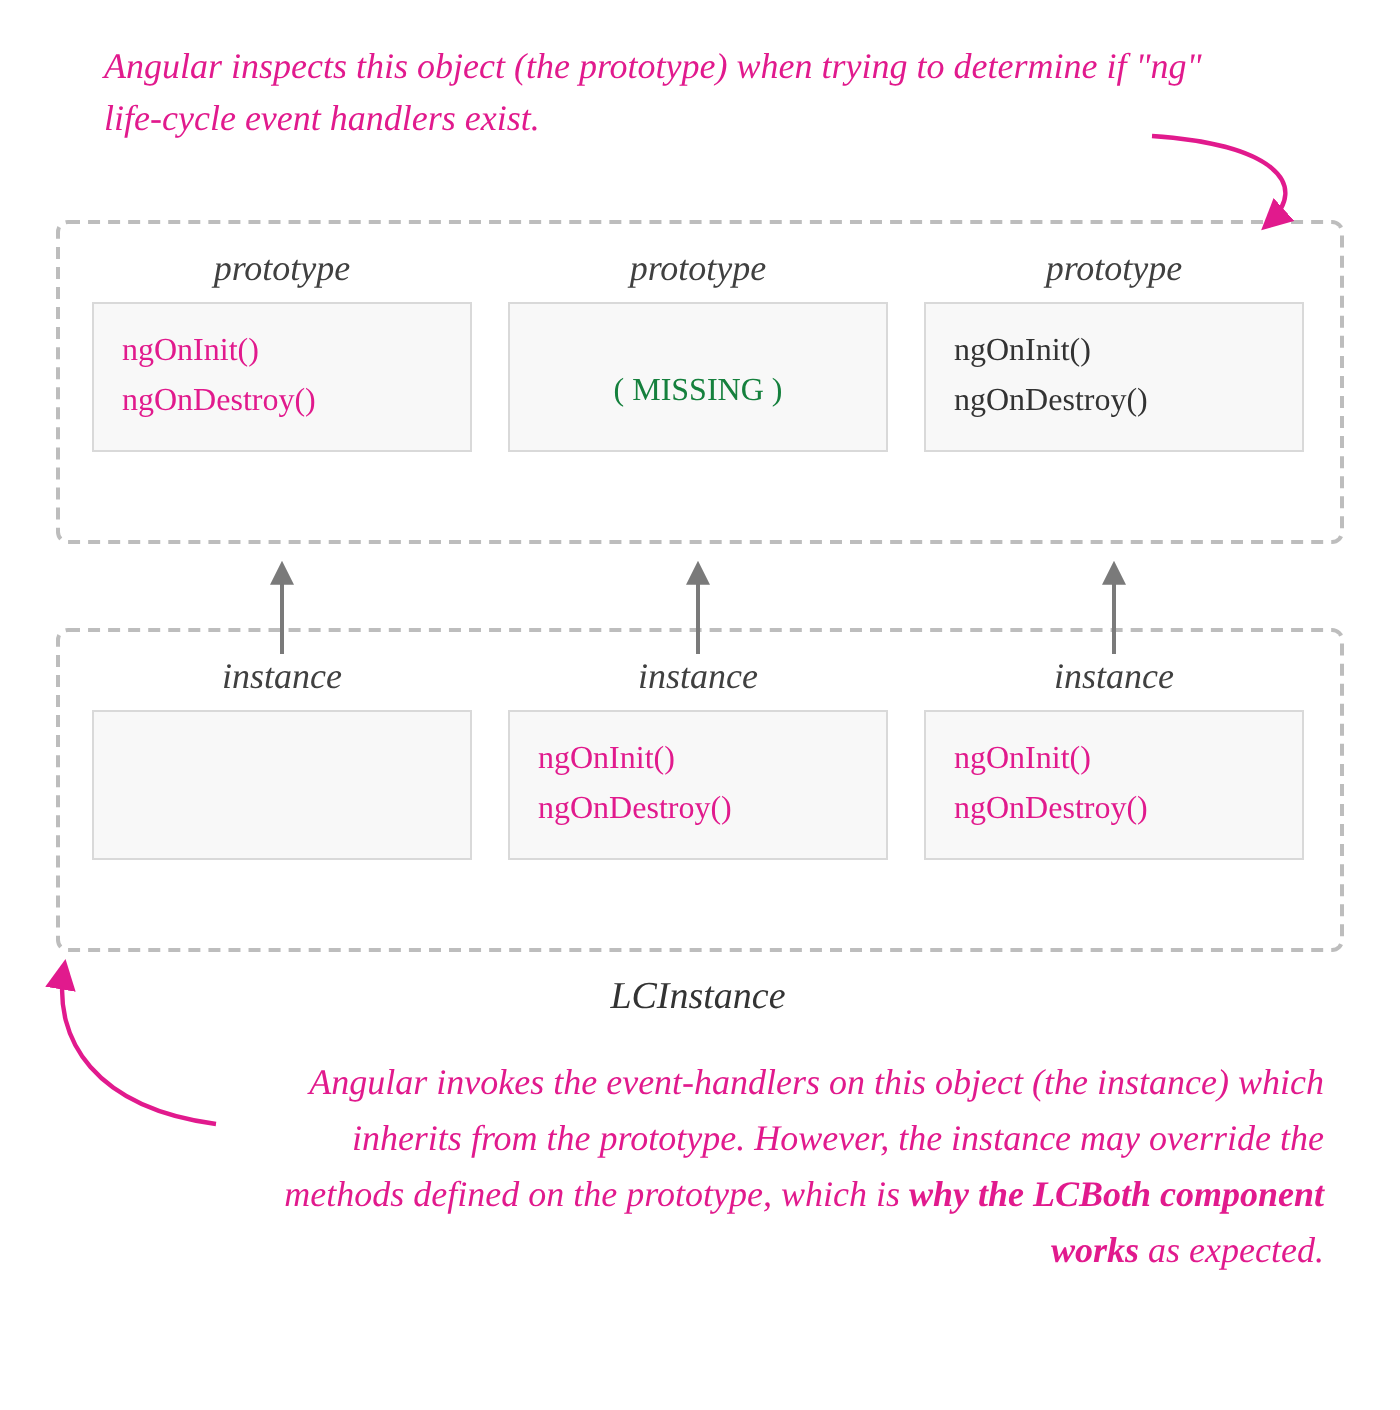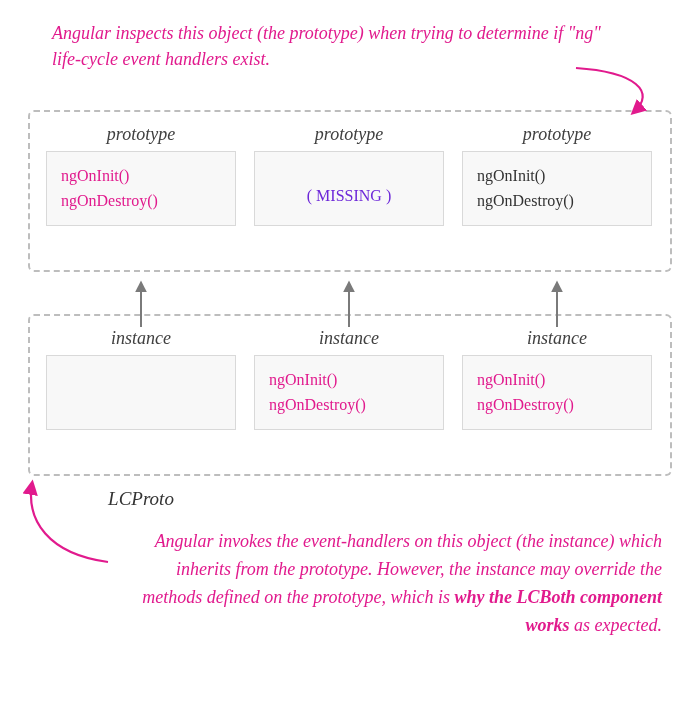--- a/index.html
+++ b/index.html
@@ -60,21 +60,21 @@
   .box {
     border: 1px solid #d9d9d9;
     background: #f8f8f8;
     height: 75px;
     padding: 12px 14px;
     text-align: left;
     font-size: 16px;
     line-height: 1.55;
   }
   .hook { color: #e11a8d; }
-  .missing { color: #6d28d9; text-align: center; }
+  .missing { color: #15803d; text-align: center; }
   .col-label {
     position: absolute;
     top: 488px;
     width: 190px;
     text-align: center;
     font-style: italic;
     color: #333;
     font-size: 19px;
   }
   .annot-bot {
@@ -143,21 +143,21 @@
     </div>
   </div>
   <div class="cell" style="left:462px; top:328px;">
     <div class="cell-title">instance</div>
     <div class="box">
       <div class="hook">ngOnInit()</div>
       <div class="hook">ngOnDestroy()</div>
     </div>
   </div>
 
-  <div class="col-label" style="left:46px;">LCProto</div>
+  <div class="col-label" style="left:254px;">LCInstance</div>
 
   <div class="annot-bot">
     <span>Angular invokes the event-handlers on this object (the instance) which inherits from the prototype. However, the instance may override the methods defined on the prototype, which is </span><b>why the LCBoth component works</b><span> as expected.</span>
   </div>
 
   <svg class="arrows">
     <defs>
       <marker id="arrGray" viewBox="0 0 10 10" refX="7" refY="5" markerWidth="6" markerHeight="6" orient="auto-start-reverse">
         <path d="M 0 0 L 10 5 L 0 10 z" fill="#7a7a7a"></path>
       </marker>

